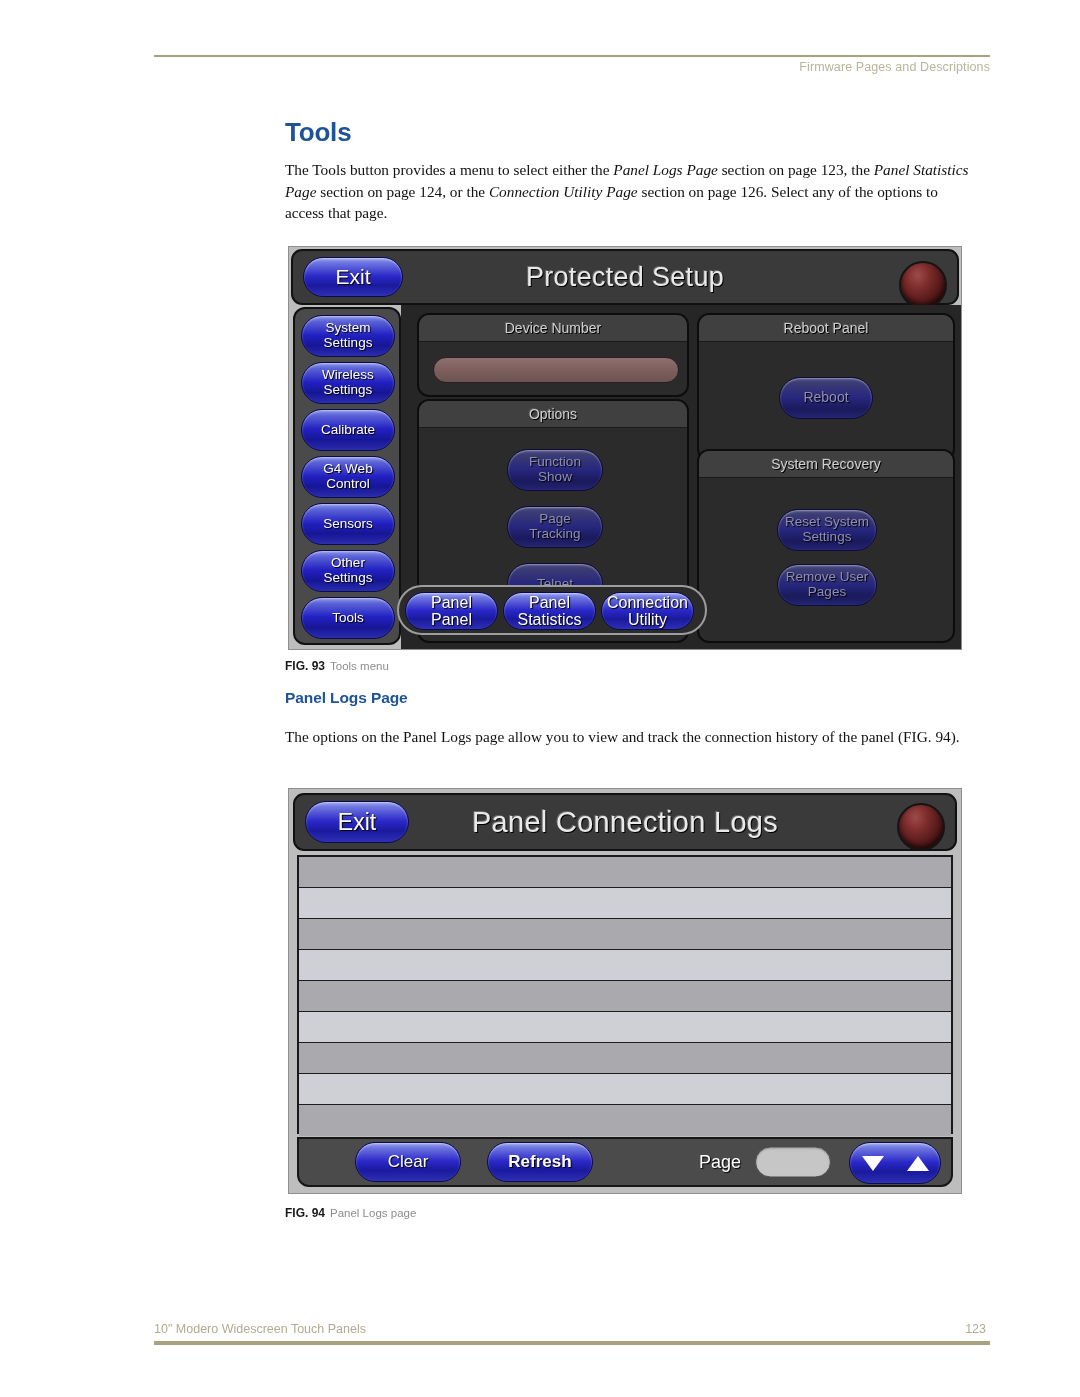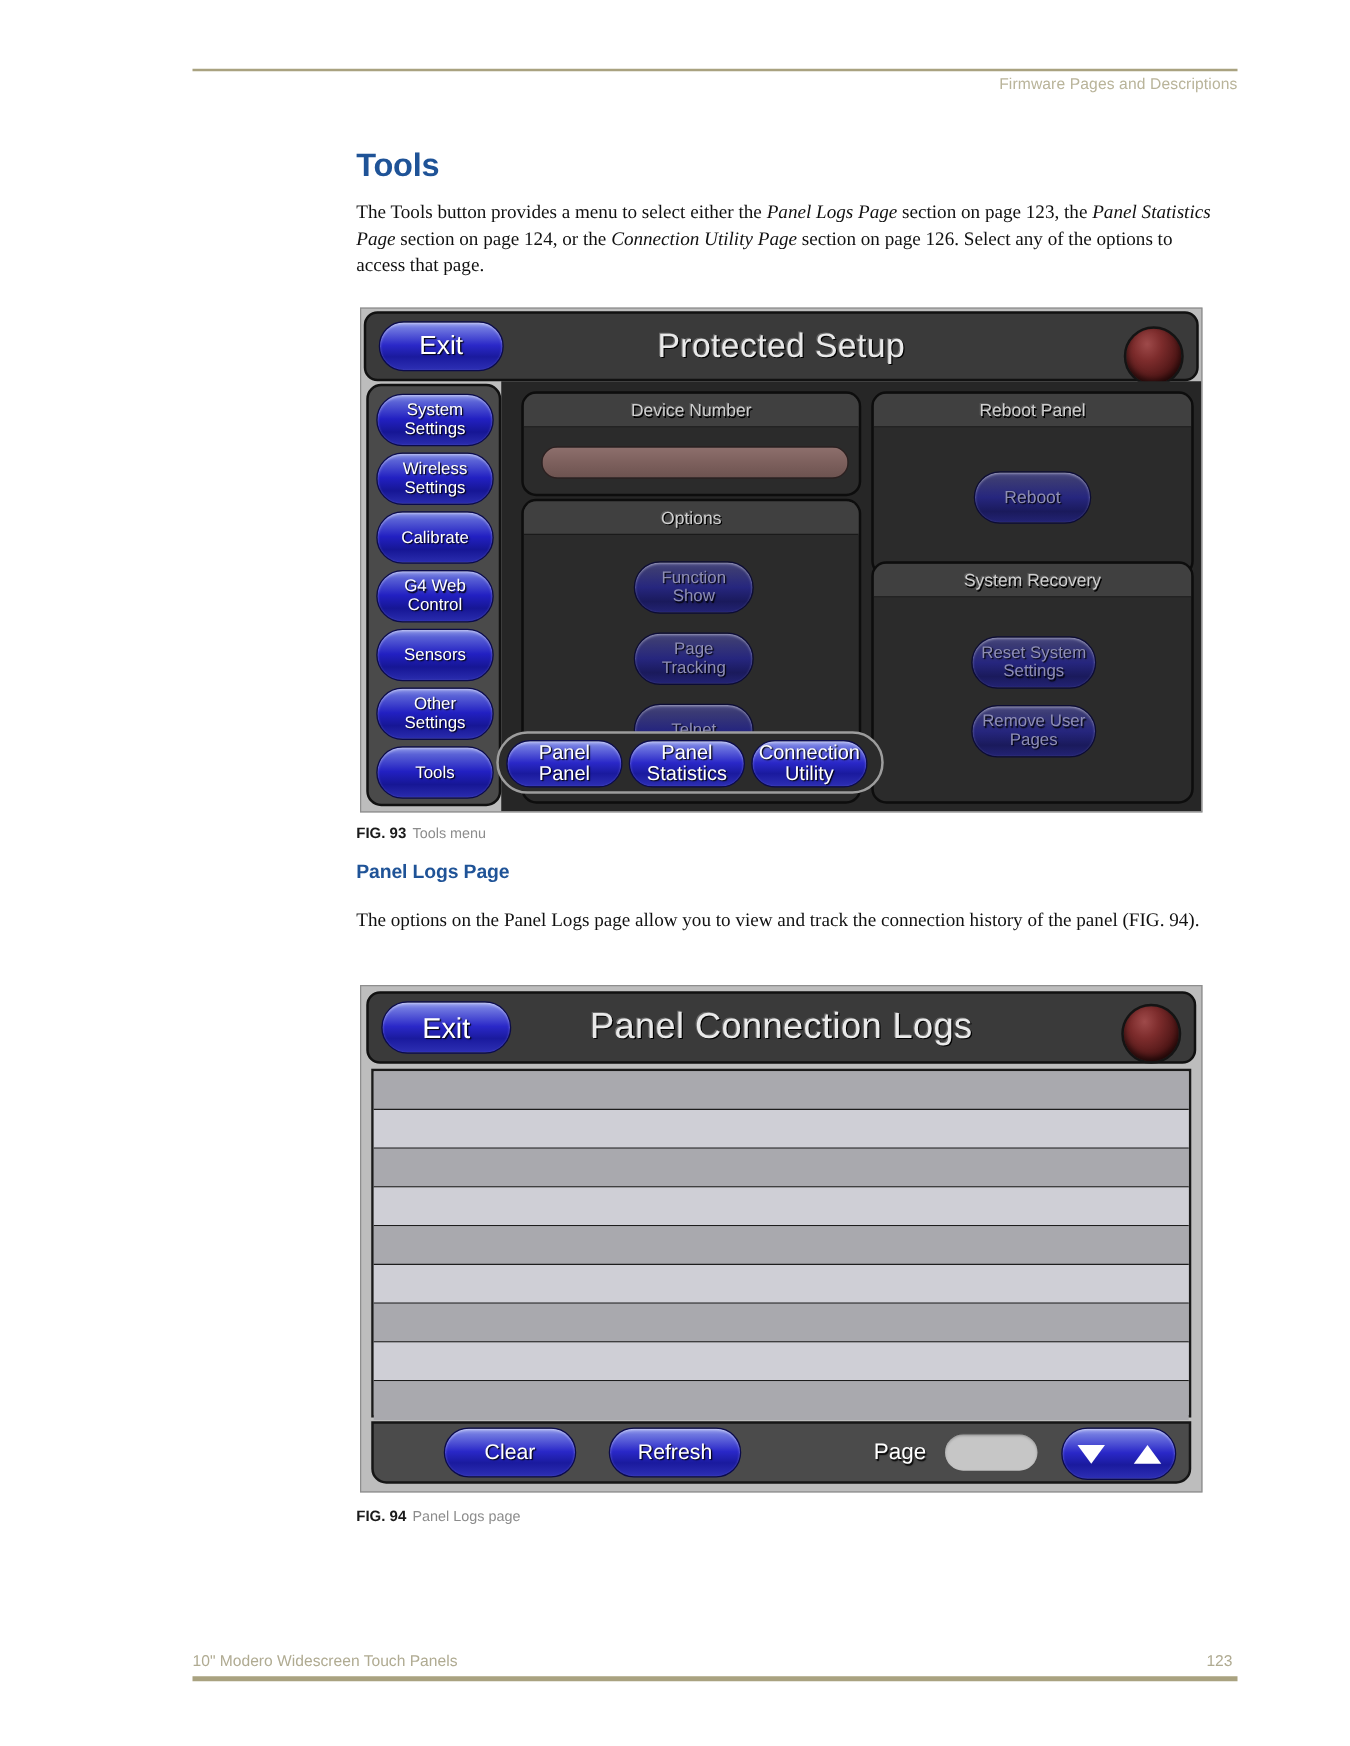--- a/index.html
+++ b/index.html
@@ -345,21 +345,21 @@
       <div class="logrow even"></div>
       <div class="logrow odd"></div>
       <div class="logrow even"></div>
       <div class="logrow odd"></div>
     </div>
 
     <div class="logfooter">
       <div class="btn" style="left:56px;width:106px;font-size:17px;">
         <span>Clear</span>
       </div>
-      <div class="btn" style="left:188px;width:106px;font-size:17px;">
+      <div class="btn" style="left:188px;width:106px;font-size:17px;font-weight:bold;">
         <span>Refresh</span>
       </div>
       <div class="page-label" style="left:400px;">Page</div>
       <div class="page-field" style="left:456px;"></div>
       <div class="arrow-btn" style="left:550px;">
         <span class="tri down"></span>
         <span class="tri up"></span>
       </div>
     </div>
   </div>

